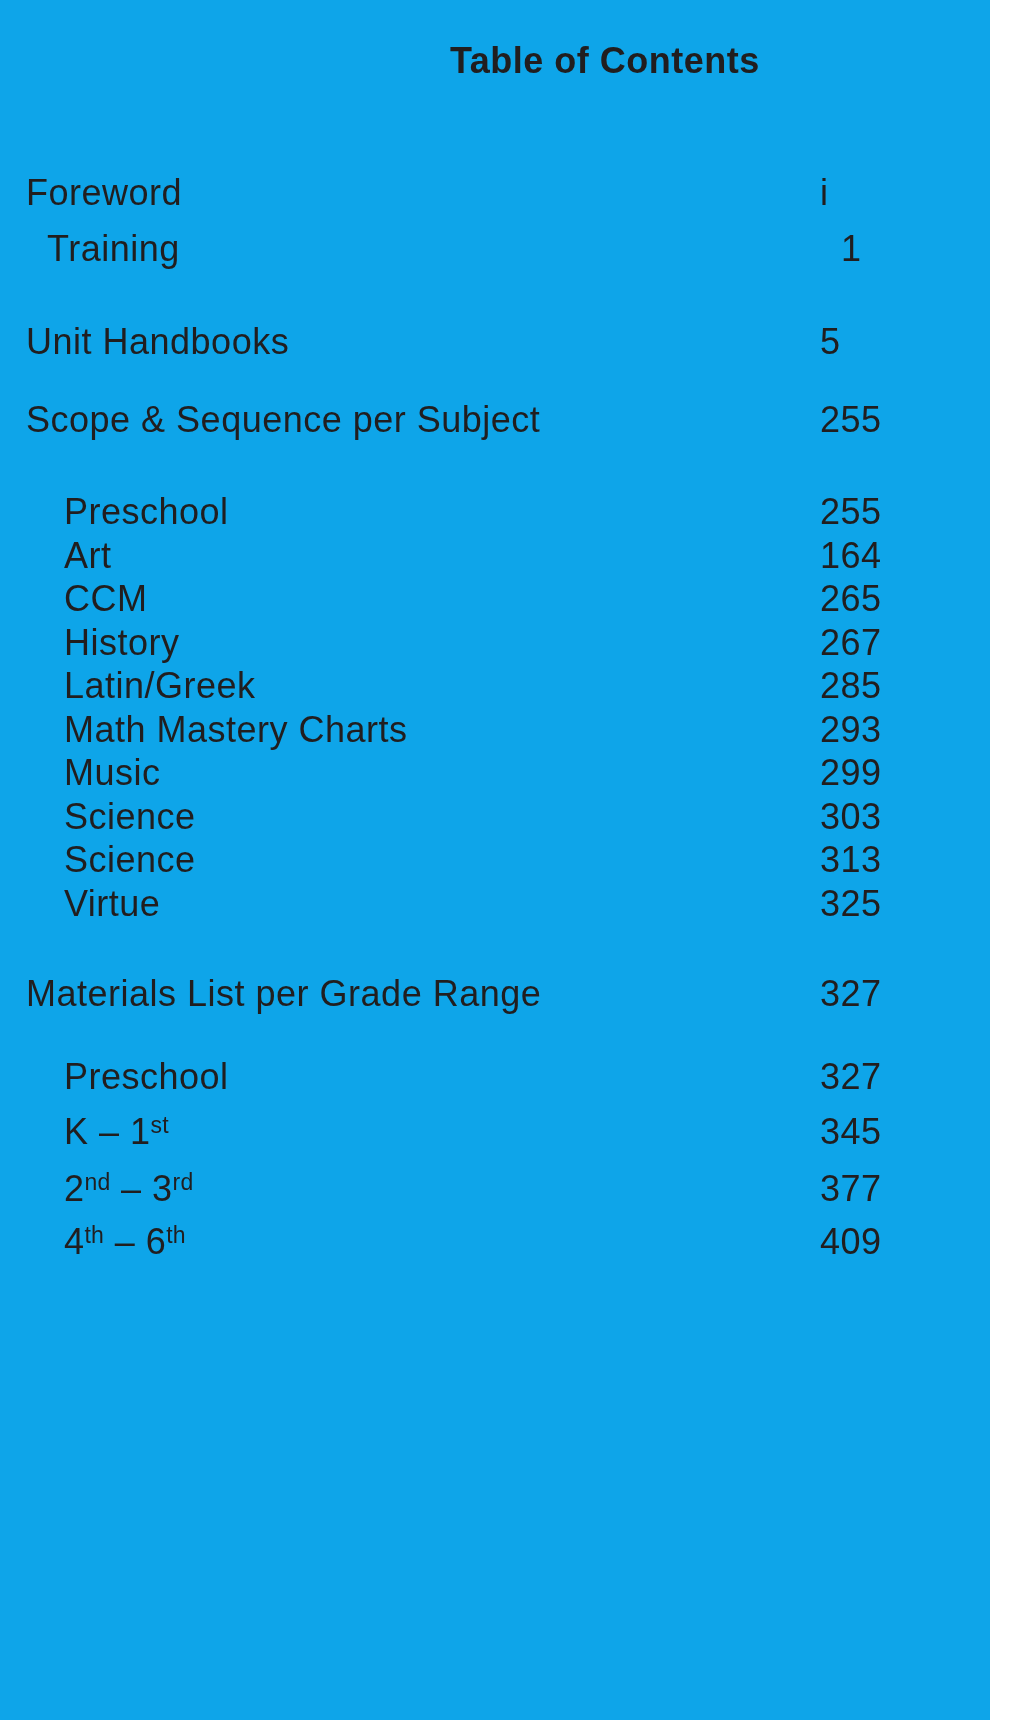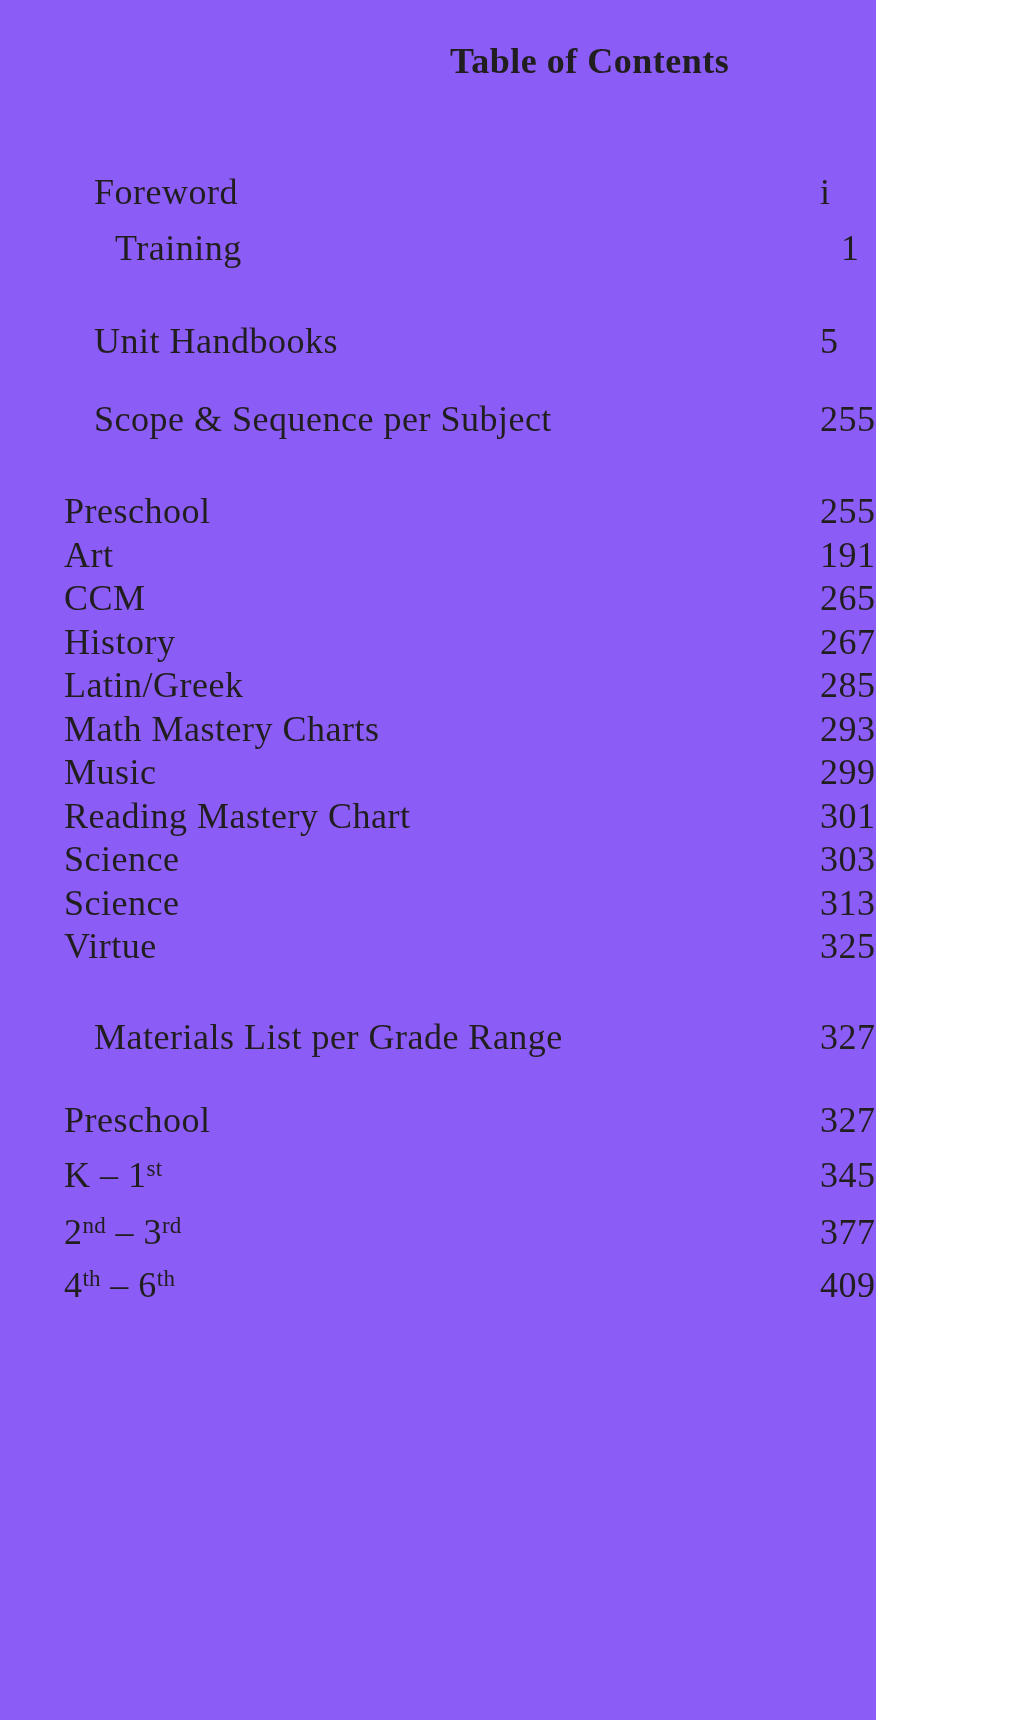--- a/index.html
+++ b/index.html
@@ -2,43 +2,43 @@
 <html><head>
 <meta charset="utf-8">
 <style>
   html, body {
     margin: 0;
     padding: 0;
     background: #ffffff;
   }
   #page {
     position: relative;
-    width: 876px;
+    width: 990px;
     height: 1720px;
-    background: #8b5cf6;
+    background: #0ea5e9;
     overflow: hidden;
-    font-family: Liberation Serif, serif;
+    font-family: Liberation Sans, sans-serif;
     color: #211e1f;
     letter-spacing: 0.5px;
   }
   #doc-title {
     margin-top: 43px;
     padding-left: 450px;
     font-size: 36px;
     line-height: 36px;
     font-weight: bold;
     white-space: nowrap;
   }
   .row {
     position: relative;
     font-size: 36px;
     line-height: 43.5px;
     white-space: nowrap;
   }
-  .row.main { padding-left: 94px; }
+  .row.main { padding-left: 26px; }
   .row.sub  { padding-left: 64px; }
   .pagenum {
     position: absolute;
     left: 820px;
     top: 0;
   }
   sup {
     font-size: 23px;
     line-height: 0;
     vertical-align: baseline;
@@ -70,34 +70,33 @@
     <div class="row main mt-r0"><span>Foreword</span><span class="pagenum">i</span></div>
 
     <div class="row main mt-r1"><span>Training</span><span class="pagenum">1</span></div>
 
     <div class="row main mt-r2"><span>Unit Handbooks</span><span class="pagenum">5</span></div>
 
     <div class="row main mt-r3"><span>Scope &amp; Sequence per Subject</span><span class="pagenum">255</span></div>
 
     <div class="row sub mt-r4"><span>Preschool</span><span class="pagenum">255</span></div>
 
-    <div class="row sub"><span>Art</span><span class="pagenum">191</span></div>
+    <div class="row sub"><span>Art</span><span class="pagenum">164</span></div>
 
     <div class="row sub"><span>CCM</span><span class="pagenum">265</span></div>
 
     <div class="row sub"><span>History</span><span class="pagenum">267</span></div>
 
 
     <div class="row sub"><span>Latin/Greek</span><span class="pagenum">285</span></div>
 
     <div class="row sub"><span>Math Mastery Charts</span><span class="pagenum">293</span></div>
 
     <div class="row sub"><span>Music</span><span class="pagenum">299</span></div>
 
-    <div class="row sub"><span>Reading Mastery Chart</span><span class="pagenum">301</span></div>
 
     <div class="row sub"><span>Science</span><span class="pagenum">303</span></div>
 
     <div class="row sub"><span>Science</span><span class="pagenum">313</span></div>
 
     <div class="row sub"><span>Virtue</span><span class="pagenum">325</span></div>
 
     <div class="row main mt-r16"><span>Materials List per Grade Range</span><span class="pagenum">327</span></div>
 
     <div class="row sub mt-r17"><span>Preschool</span><span class="pagenum">327</span></div>

